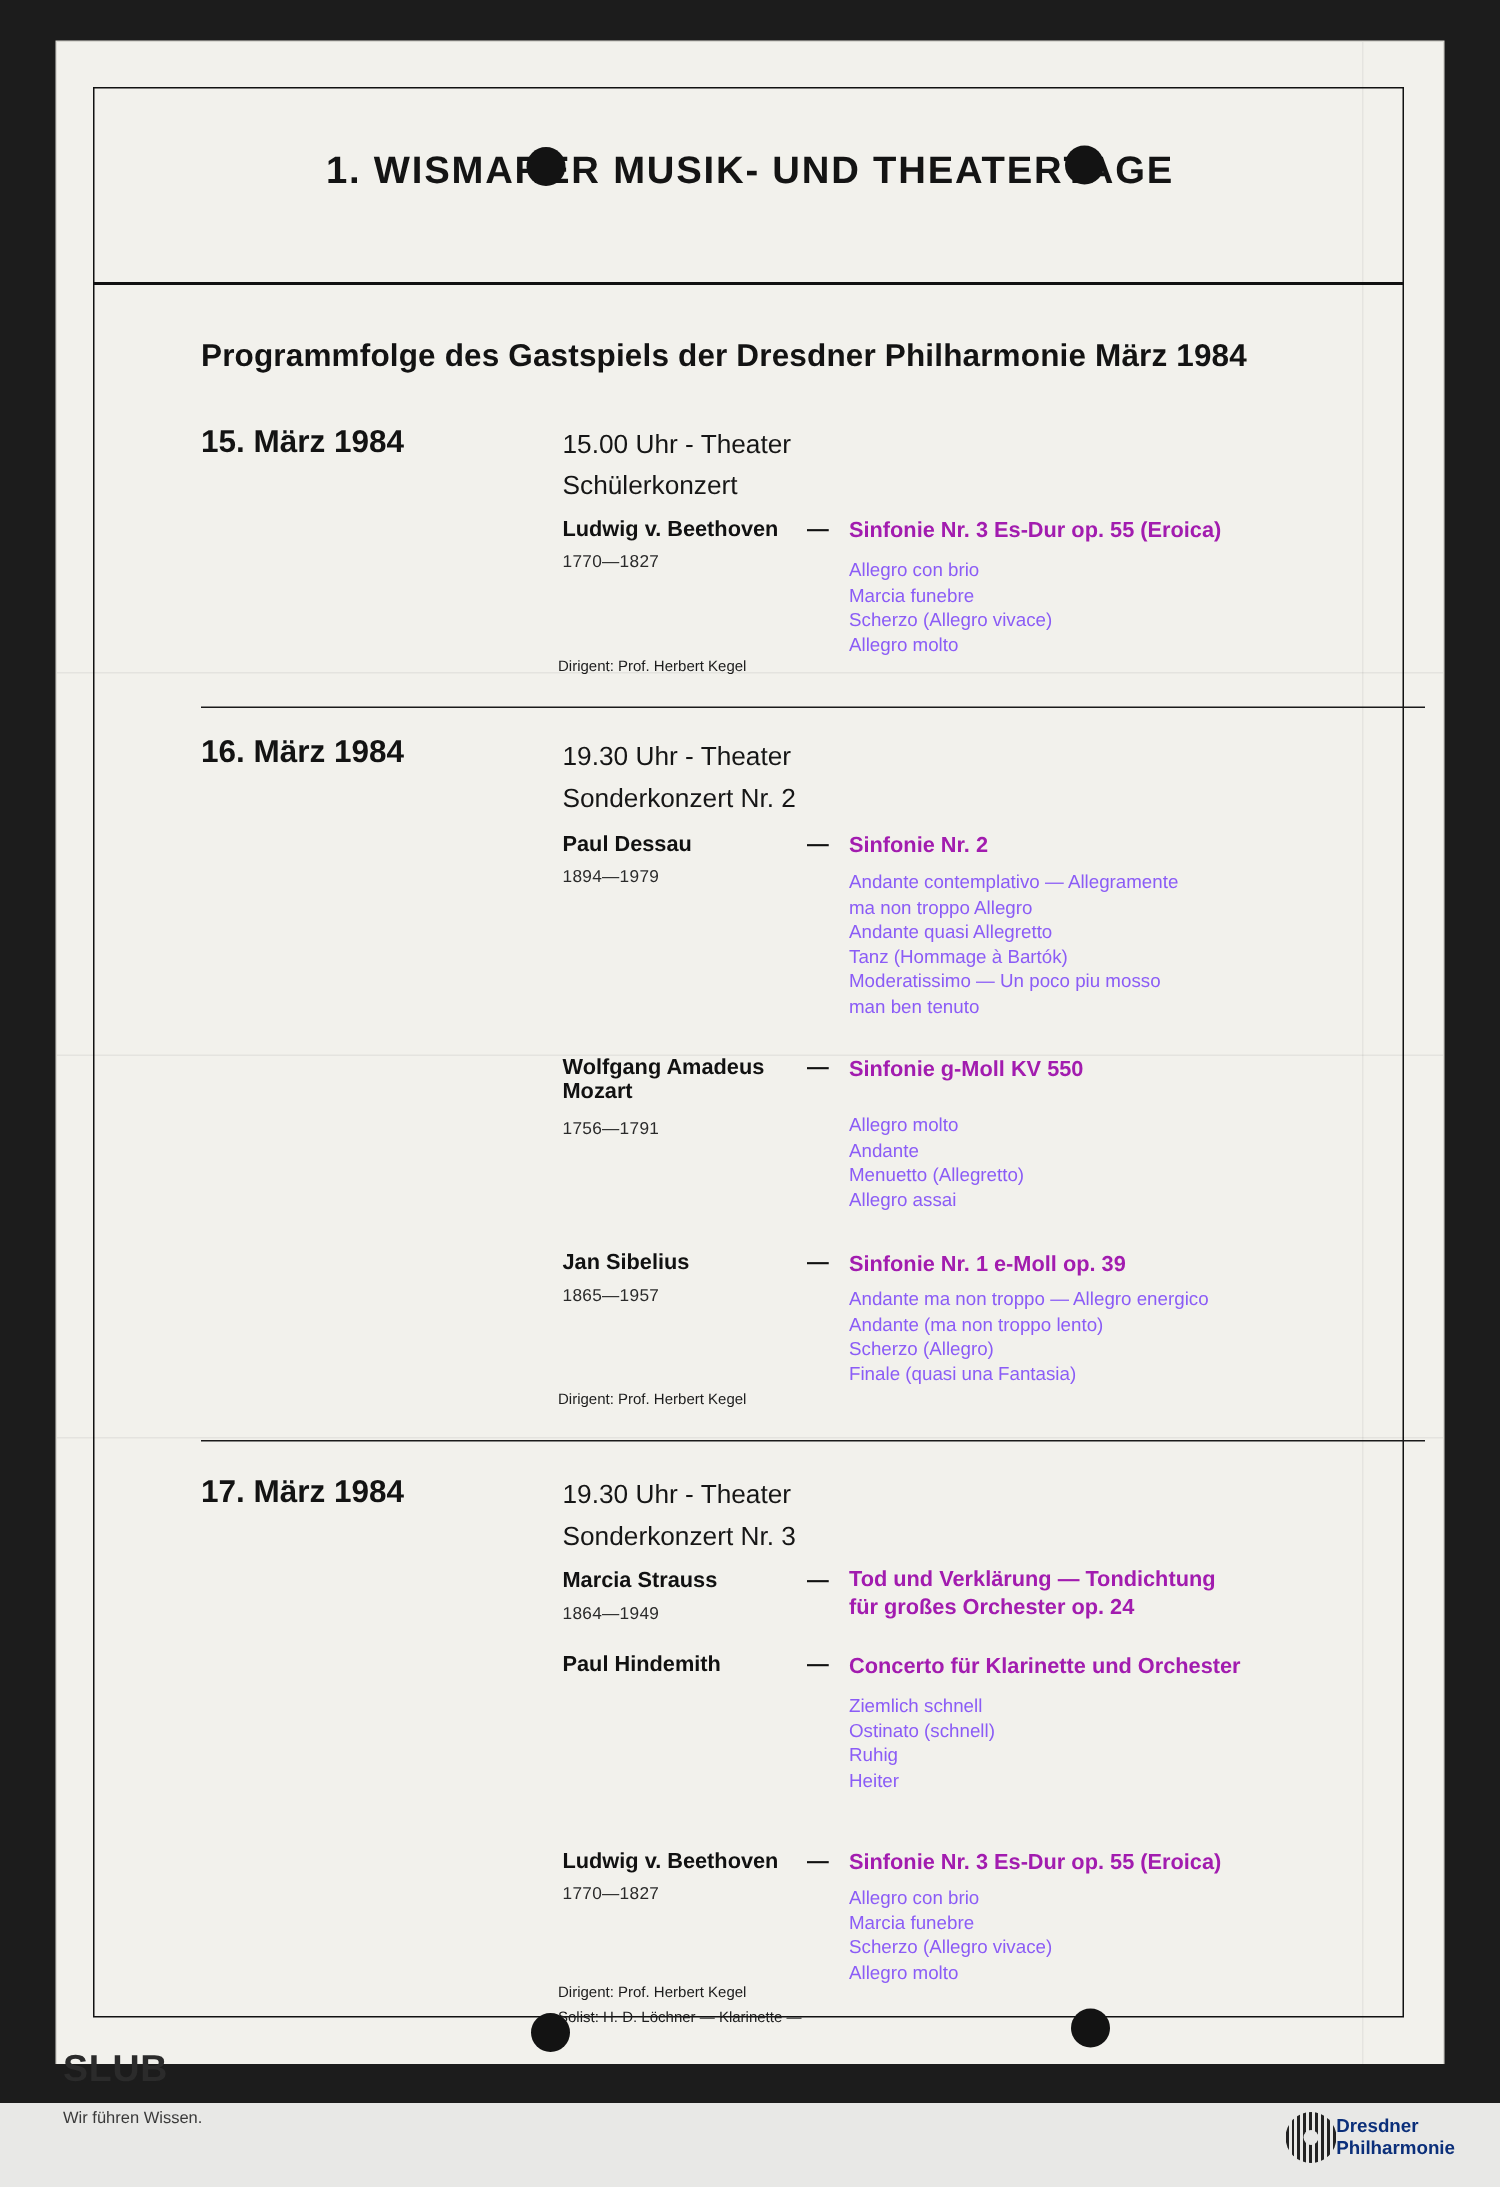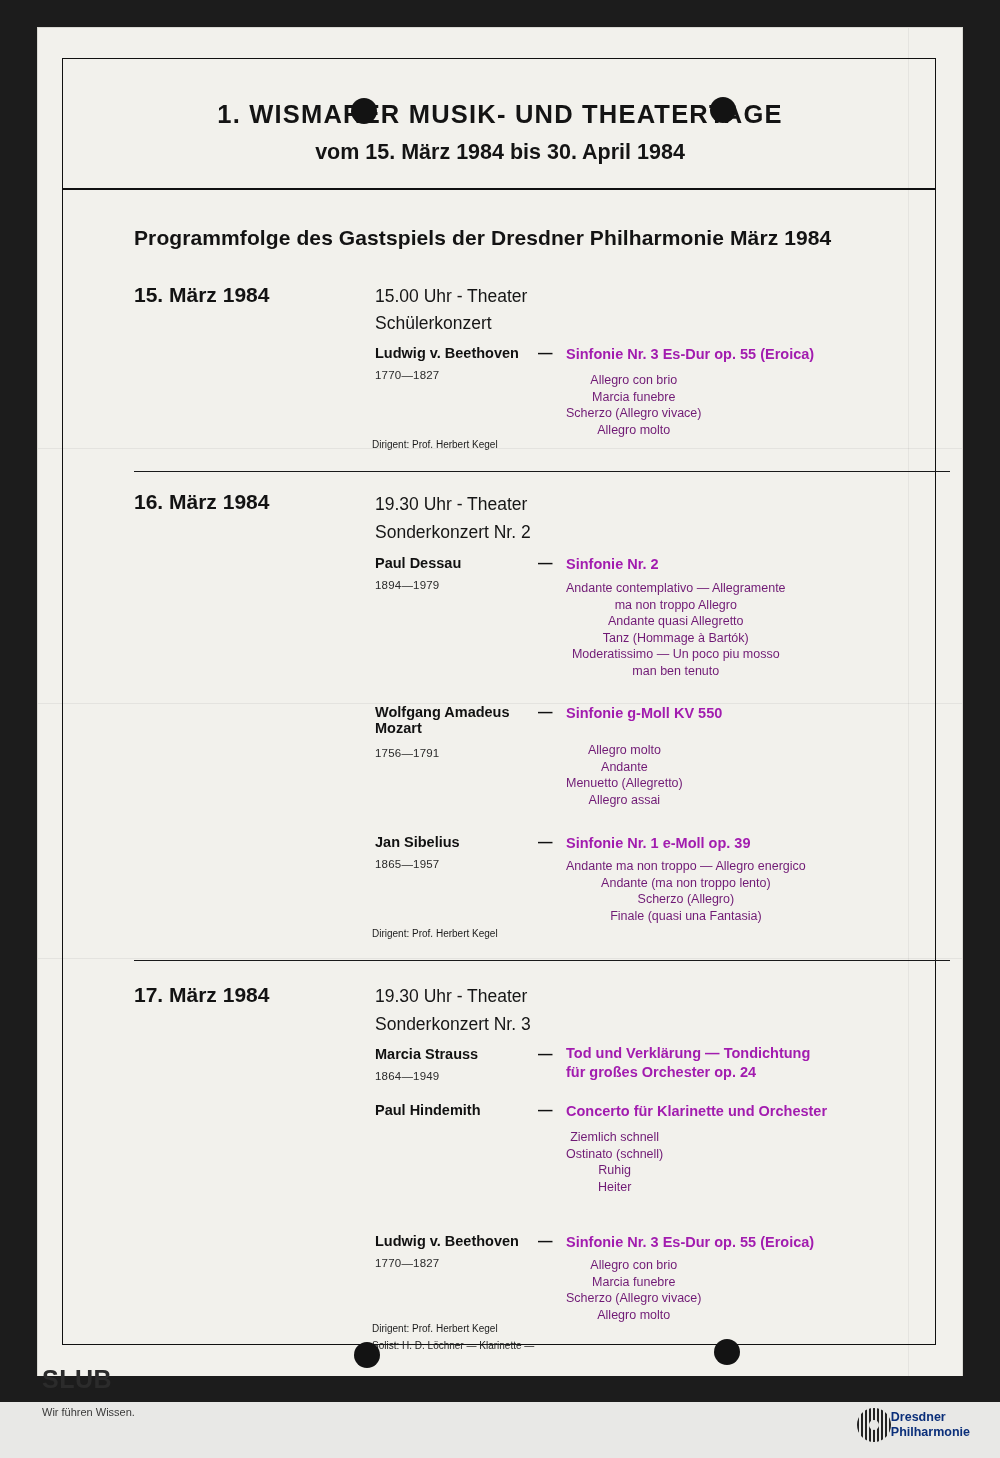--- a/index.html
+++ b/index.html
@@ -96,21 +96,21 @@
     position:absolute;left:500px;
     font-size:14.5px;font-weight:700;color:#111;
   }
   .piece{
     position:absolute;left:528px;
     font-size:14.5px;font-weight:700;color:#a21caf;
     line-height:19px;
   }
   .movements{
     position:absolute;left:528px;
-    font-size:12.5px;color:#701a75;line-height:16.6px;text-align:center;
+    font-size:12.5px;color:#8b5cf6;line-height:16.6px;
   }
   .credit{
     position:absolute;left:334px;
     font-size:10px;color:#1c1c1c;line-height:16.5px;
   }
 
   .rule{
     position:absolute;height:1.3px;background:#1a1a1a;
   }
 
@@ -155,21 +155,20 @@
 
   <div class="sheet">
     <div class="fold f1"></div>
     <div class="fold f2"></div>
     <div class="fold f3"></div>
     <div class="foldv"></div>
 
     <div class="frame"></div>
 
     <div class="title">1. WISMARER MUSIK- UND THEATERTAGE</div>
-    <div class="subtitle">vom 15. März 1984 bis 30. April 1984</div>
     <div class="rule-top"></div>
 
     <div class="section-head">Programmfolge des Gastspiels der Dresdner Philharmonie März 1984</div>
 
     <div class="day">
       <div class="day-date" style="top:255px">15. März 1984</div>
       <div class="day-time" style="top:258px">15.00 Uhr  -  Theater</div>
       <div class="day-kind" style="top:285px">Schülerkonzert</div>
 
       <div class="work">

